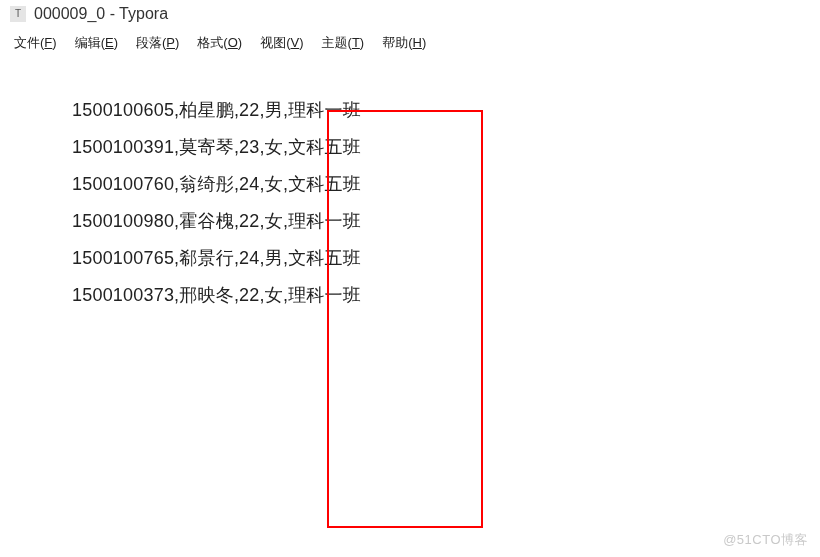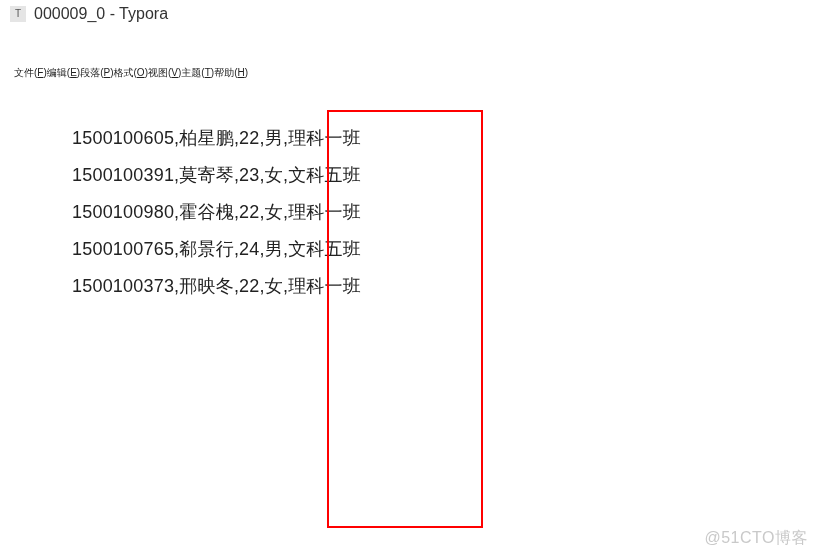--- a/index.html
+++ b/index.html
@@ -27,24 +27,24 @@
       text-align: center;
       margin-right: 8px;
       font-family: sans-serif;
     }
     .title-text {
       font-size: 16px;
       color: #333;
     }
     .menubar {
       display: flex;
+      gap: 18px;
       padding: 6px 14px 10px 14px;
-      font-size: 10px;
+      font-size: 13px;
       color: #222;
-      margin-top: 32px;
     }
     .menu-item { cursor: default; }
     .menu-item u { text-decoration: underline; }
     .editor {
       padding: 30px 0 0 72px;
       position: relative;
     }
     .line {
       font-size: 18px;
       color: #222;
@@ -54,21 +54,21 @@
     }
     .highlight-box {
       position: absolute;
       border: 2px solid #ff0000;
       pointer-events: none;
     }
     .watermark {
       position: absolute;
       right: 12px;
       bottom: 8px;
-      font-size: 16px;
+      font-size: 13px;
       color: #c9c9c9;
       letter-spacing: 0.5px;
     }
   </style>
 </head>
 <body>
 
 <div class="titlebar">
   <div class="app-icon">T</div>
   <div class="title-text">000009_0 - Typora</div>
@@ -80,20 +80,21 @@
   <span class="menu-item"><span>段落(</span><u>P</u><span>)</span></span>
   <span class="menu-item"><span>格式(</span><u>O</u><span>)</span></span>
   <span class="menu-item"><span>视图(</span><u>V</u><span>)</span></span>
   <span class="menu-item"><span>主题(</span><u>T</u><span>)</span></span>
   <span class="menu-item"><span>帮助(</span><u>H</u><span>)</span></span>
 </div>
 
 <div class="editor">
   <div class="line">1500100605,柏星鹏,22,男,理科一班</div>
   <div class="line">1500100391,莫寄琴,23,女,文科五班</div>
+  <div class="line">1500100760,翁绮彤,24,女,文科五班</div>
   <div class="line">1500100980,霍谷槐,22,女,理科一班</div>
   <div class="line">1500100765,郗景行,24,男,文科五班</div>
   <div class="line">1500100373,邢映冬,22,女,理科一班</div>
 </div>
 
 <div class="highlight-box" style="top: 110px; left: 327px; width: 156px; height: 418px;"></div>
 
 <div class="watermark">@51CTO博客</div>
 
 </body></html>

